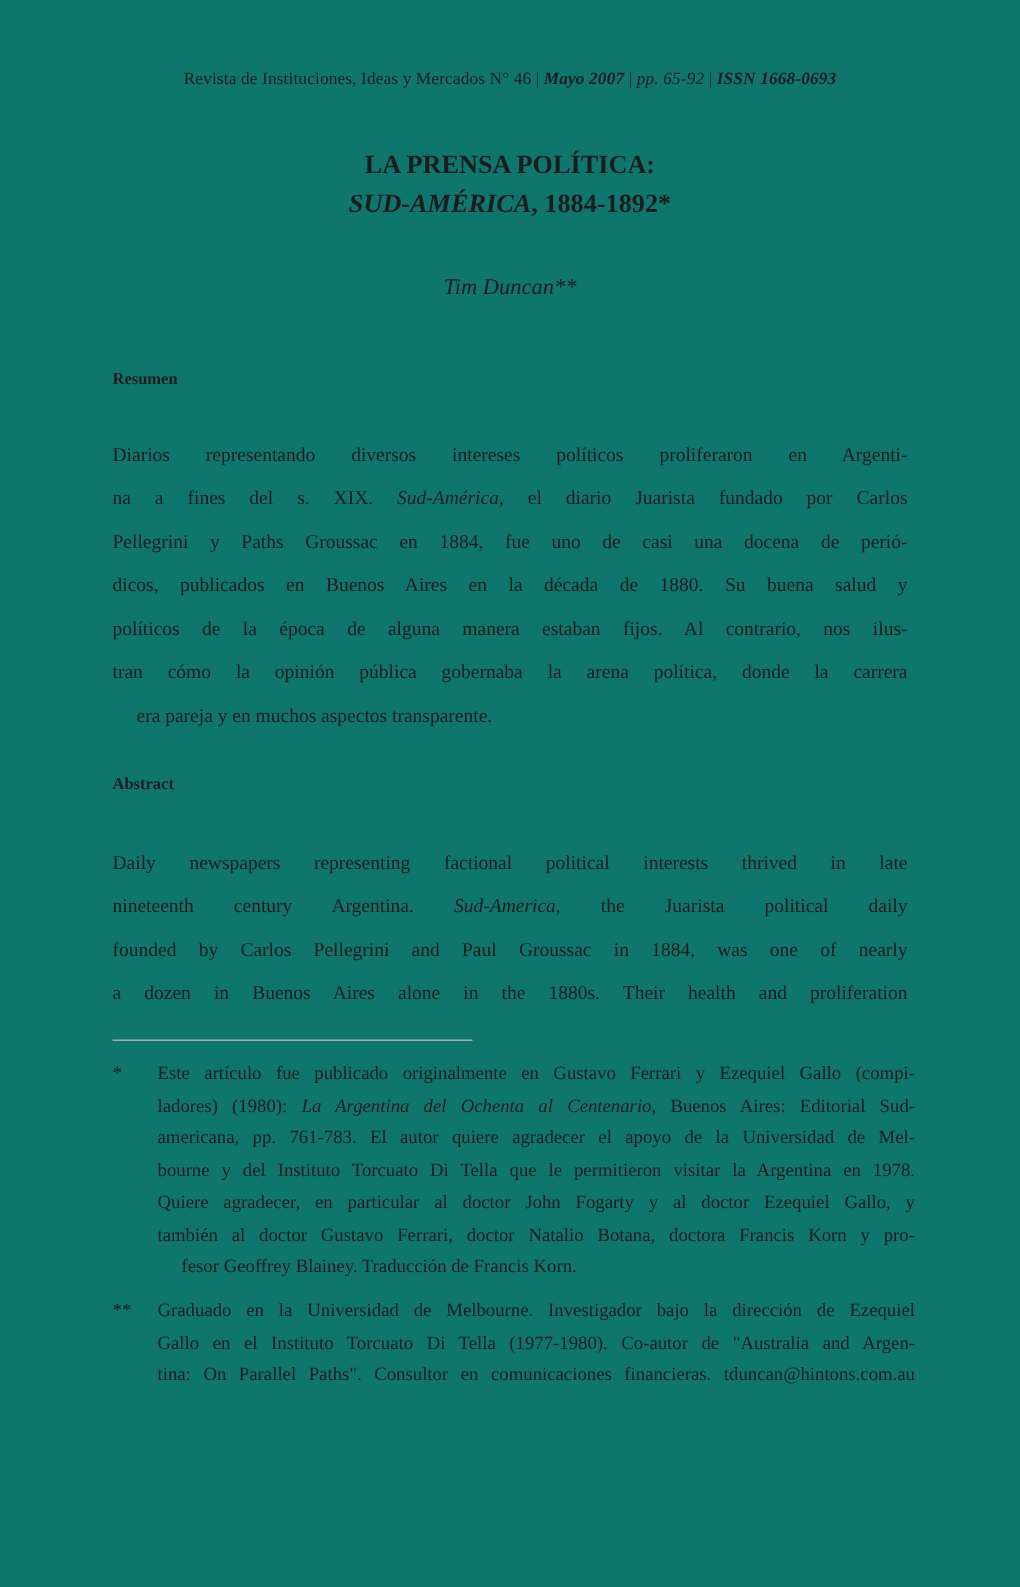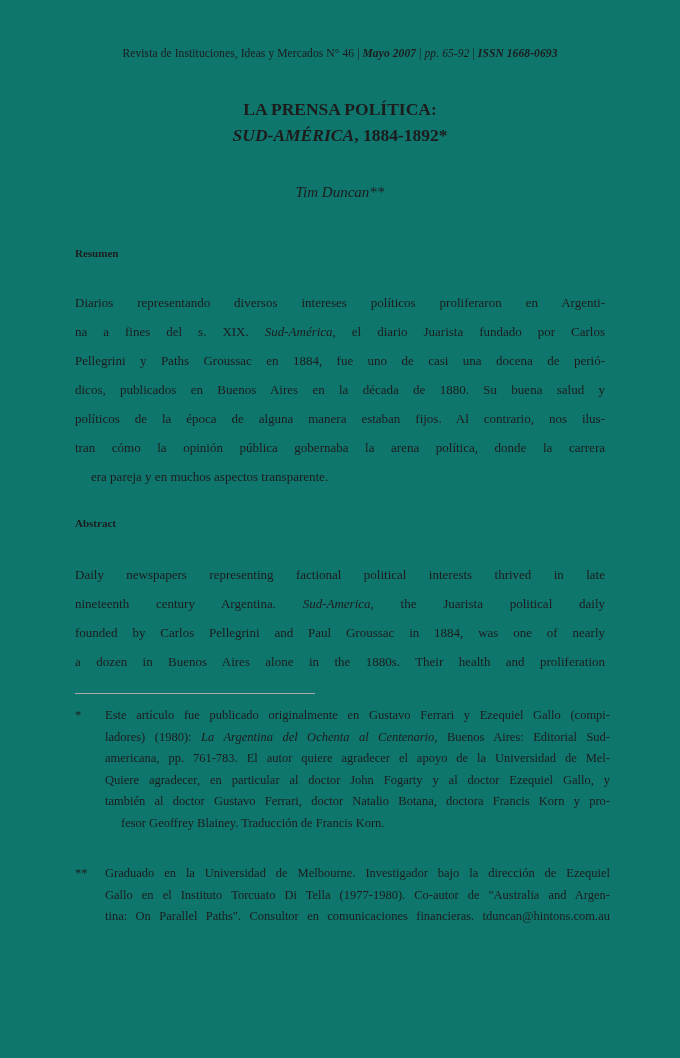--- a/index.html
+++ b/index.html
@@ -69,20 +69,21 @@
     </div>
 
   <div class="fnrule"></div>
 
   <div class="fn" id="fn1">
     <div class="fnmark">*</div>
     <div class="fntext">
         <div class="tline"><span class="seg-r">Este artículo fue publicado originalmente en Gustavo Ferrari y Ezequiel Gallo (compi-</span></div>
         <div class="tline"><span class="seg-r">ladores) (1980): </span><span class="seg-i">La Argentina del Ochenta al Centenario</span><span class="seg-r">, Buenos Aires: Editorial Sud-</span></div>
         <div class="tline"><span class="seg-r">americana, pp. 761-783. El autor quiere agradecer el apoyo de la Universidad de Mel-</span></div>
+        <div class="tline"><span class="seg-r">bourne y del Instituto Torcuato Di Tella que le permitieron visitar la Argentina en 1978.</span></div>
         <div class="tline"><span class="seg-r">Quiere agradecer, en particular al doctor John Fogarty y al doctor Ezequiel Gallo, y</span></div>
         <div class="tline"><span class="seg-r">también al doctor Gustavo Ferrari, doctor Natalio Botana, doctora Francis Korn y pro-</span></div>
         <div class="tline tlast"><span class="seg-r">fesor Geoffrey Blainey. Traducción de Francis Korn.</span></div>
       </div>
   </div>
 
   <div class="fn" id="fn2">
     <div class="fnmark">**</div>
     <div class="fntext">
         <div class="tline"><span class="seg-r">Graduado en la Universidad de Melbourne. Investigador bajo la dirección de Ezequiel</span></div>

